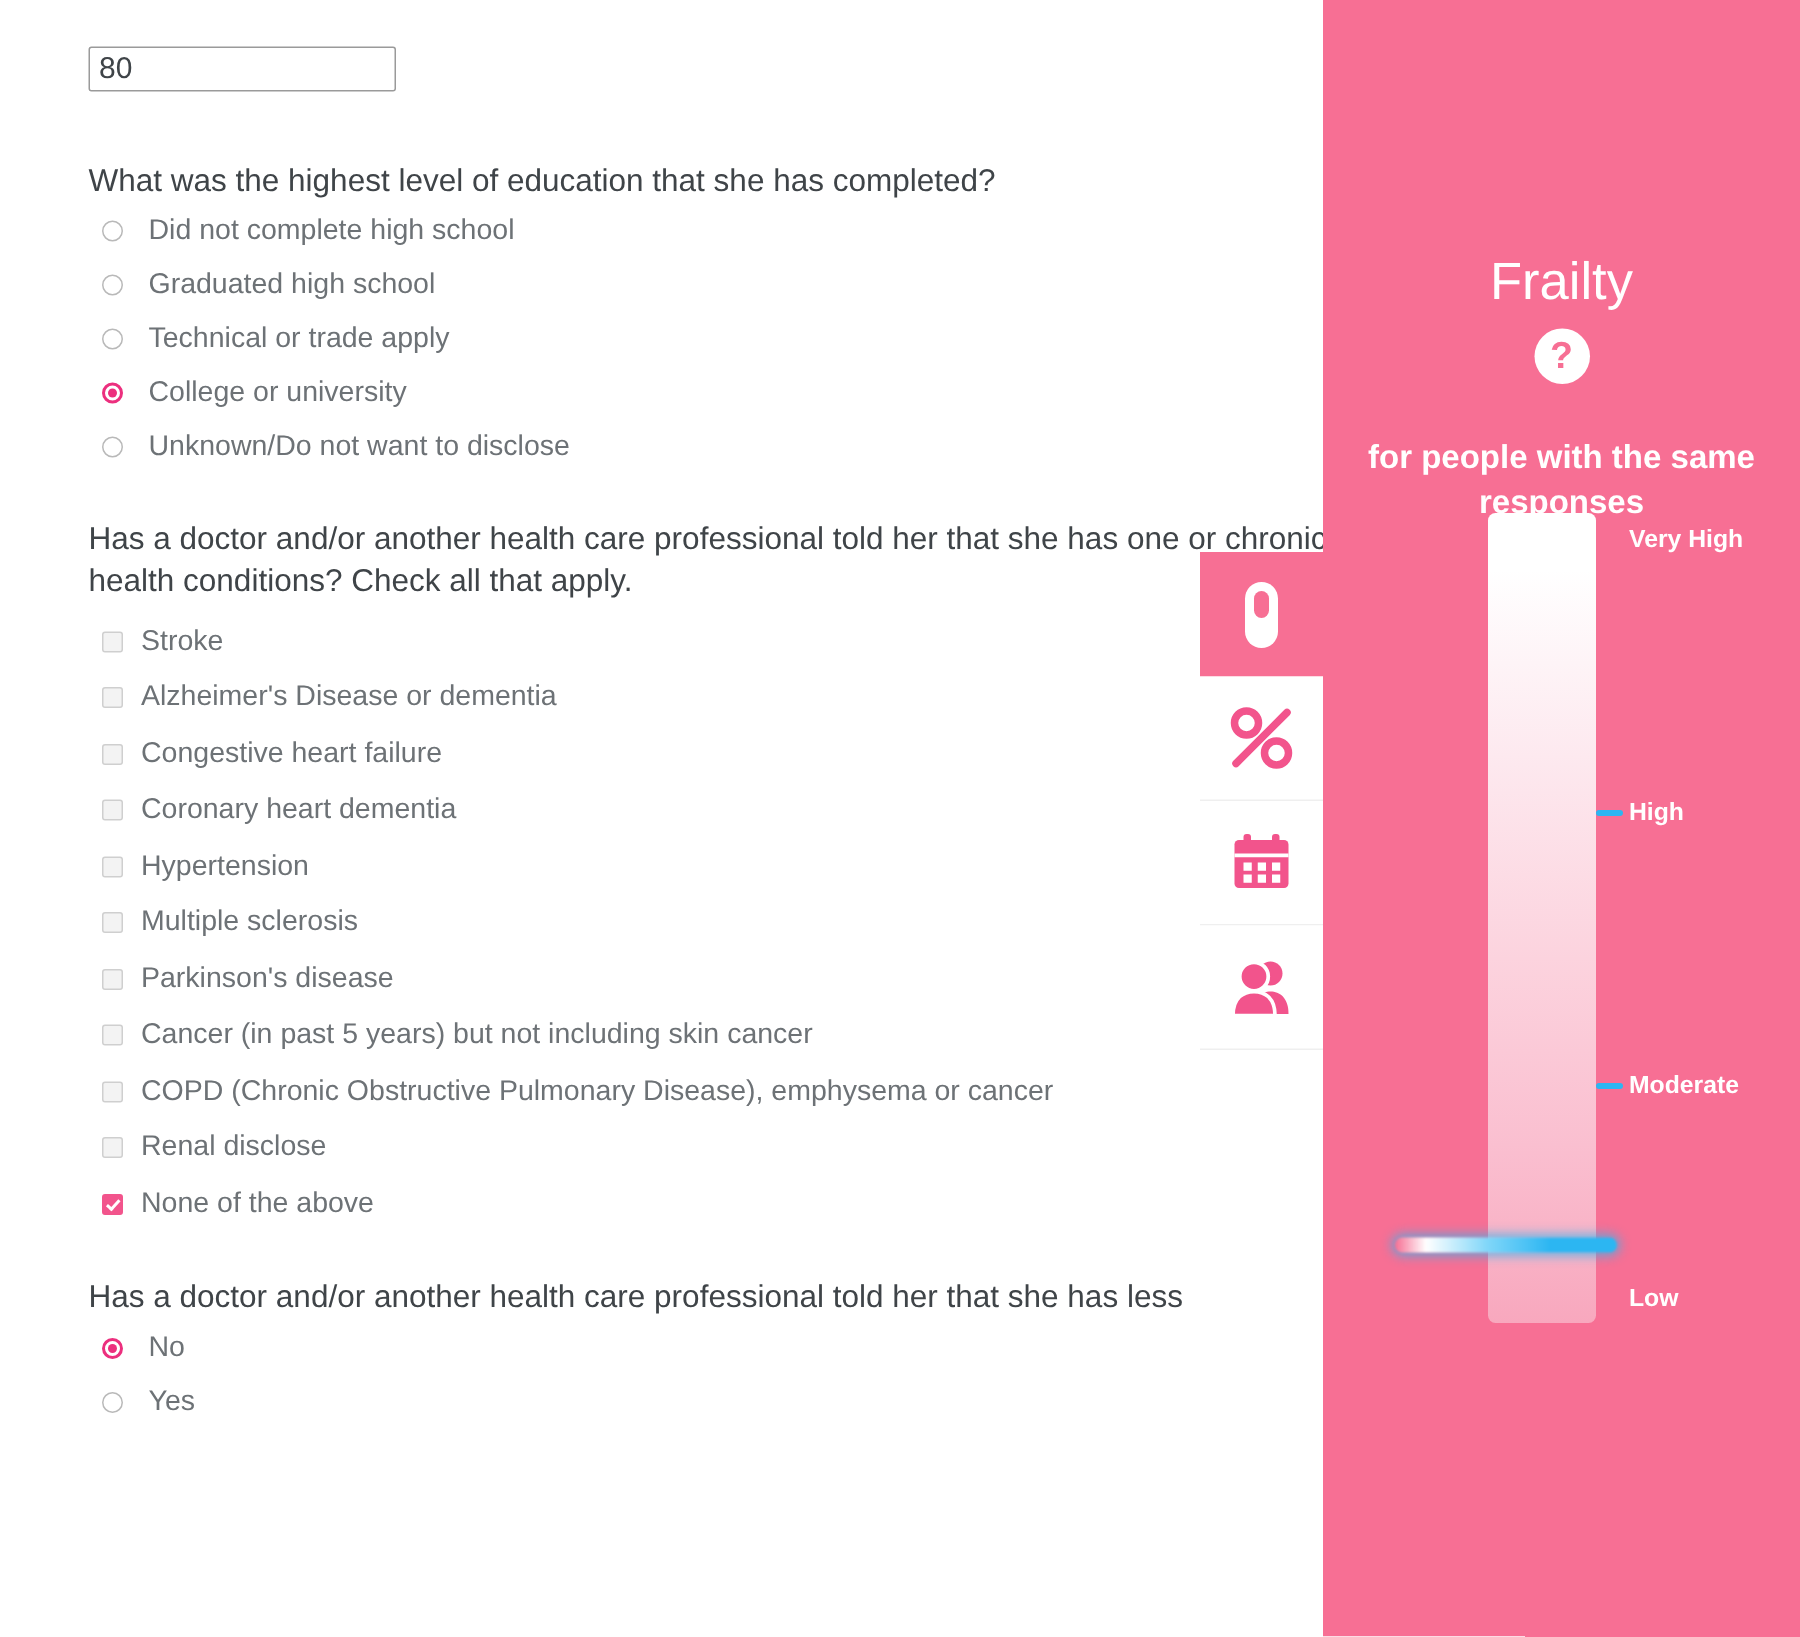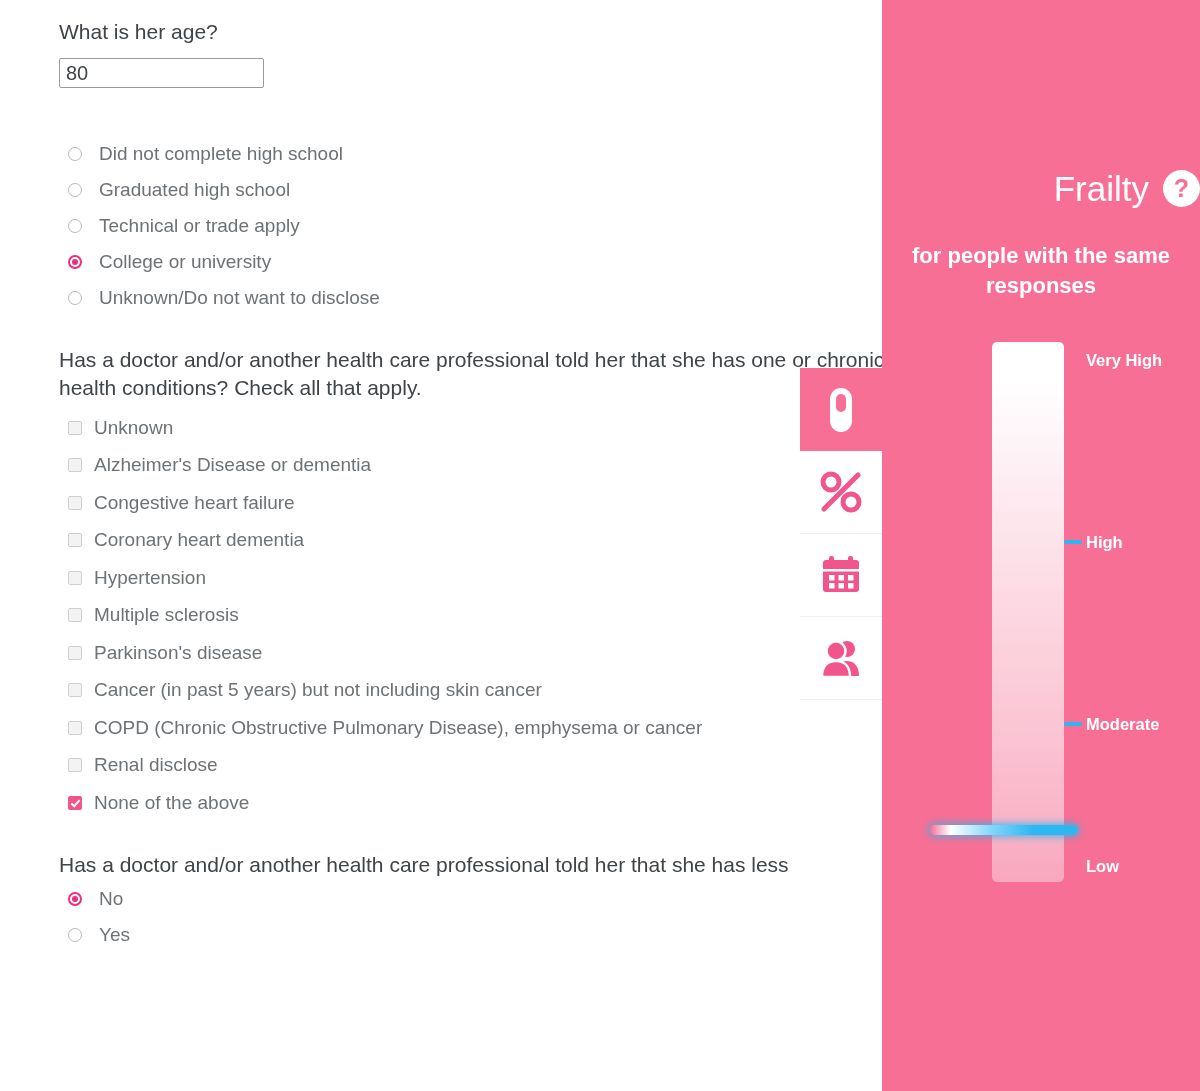--- a/index.html
+++ b/index.html
@@ -152,22 +152,23 @@
   }
   .panel-title {
     margin-top: 170px;
     text-align: center;
     color: #ffffff;
     font-size: 35px;
     font-weight: 400;
     line-height: 1;
     display: flex;
     align-items: center;
-    justify-content: flex-end;
+    justify-content: center;
     gap: 14px;
+    flex-direction: column;
   }
   .help-badge {
     width: 37px;
     height: 37px;
     border-radius: 50%;
     background: #ffffff;
     color: #f76f94;
     font-size: 25px;
     font-weight: bold;
     display: flex;
@@ -254,26 +255,26 @@
     background: #f76f94;
     border-bottom: none;
   }
   .tab svg { display: block; }
 </style>
 </head>
 <body>
 
 <div class="form-col">
 
-  <div class="question">What is her age?</div>
 
   <input class="age-input" type="text" value="80" style="">
 
   <div class="gap-lg"></div>
 
+  <div class="question">What was the highest level of education that she has completed?</div>
 
   <div class="radio-list">
     <div class="radio-row">
       <span class="radio-mark"></span>
       <span class="radio-label">Did not complete high school</span>
     </div>
     <div class="radio-row">
       <span class="radio-mark"></span>
       <span class="radio-label">Graduated high school</span>
     </div>
@@ -291,21 +292,21 @@
     </div>
   </div>
 
   <div class="gap-md"></div>
 
   <div class="question wrap">Has a doctor and/or another health care professional told her that she has one or chronic health conditions? Check all that apply.</div>
 
   <div class="check-list">
     <div class="check-row">
       <span class="check-mark"></span>
-      <span class="check-label">Unknown</span>
+      <span class="check-label">Stroke</span>
     </div>
     <div class="check-row">
       <span class="check-mark"></span>
       <span class="check-label">Alzheimer's Disease or dementia</span>
     </div>
     <div class="check-row">
       <span class="check-mark"></span>
       <span class="check-label">Congestive heart failure</span>
     </div>
     <div class="check-row">

